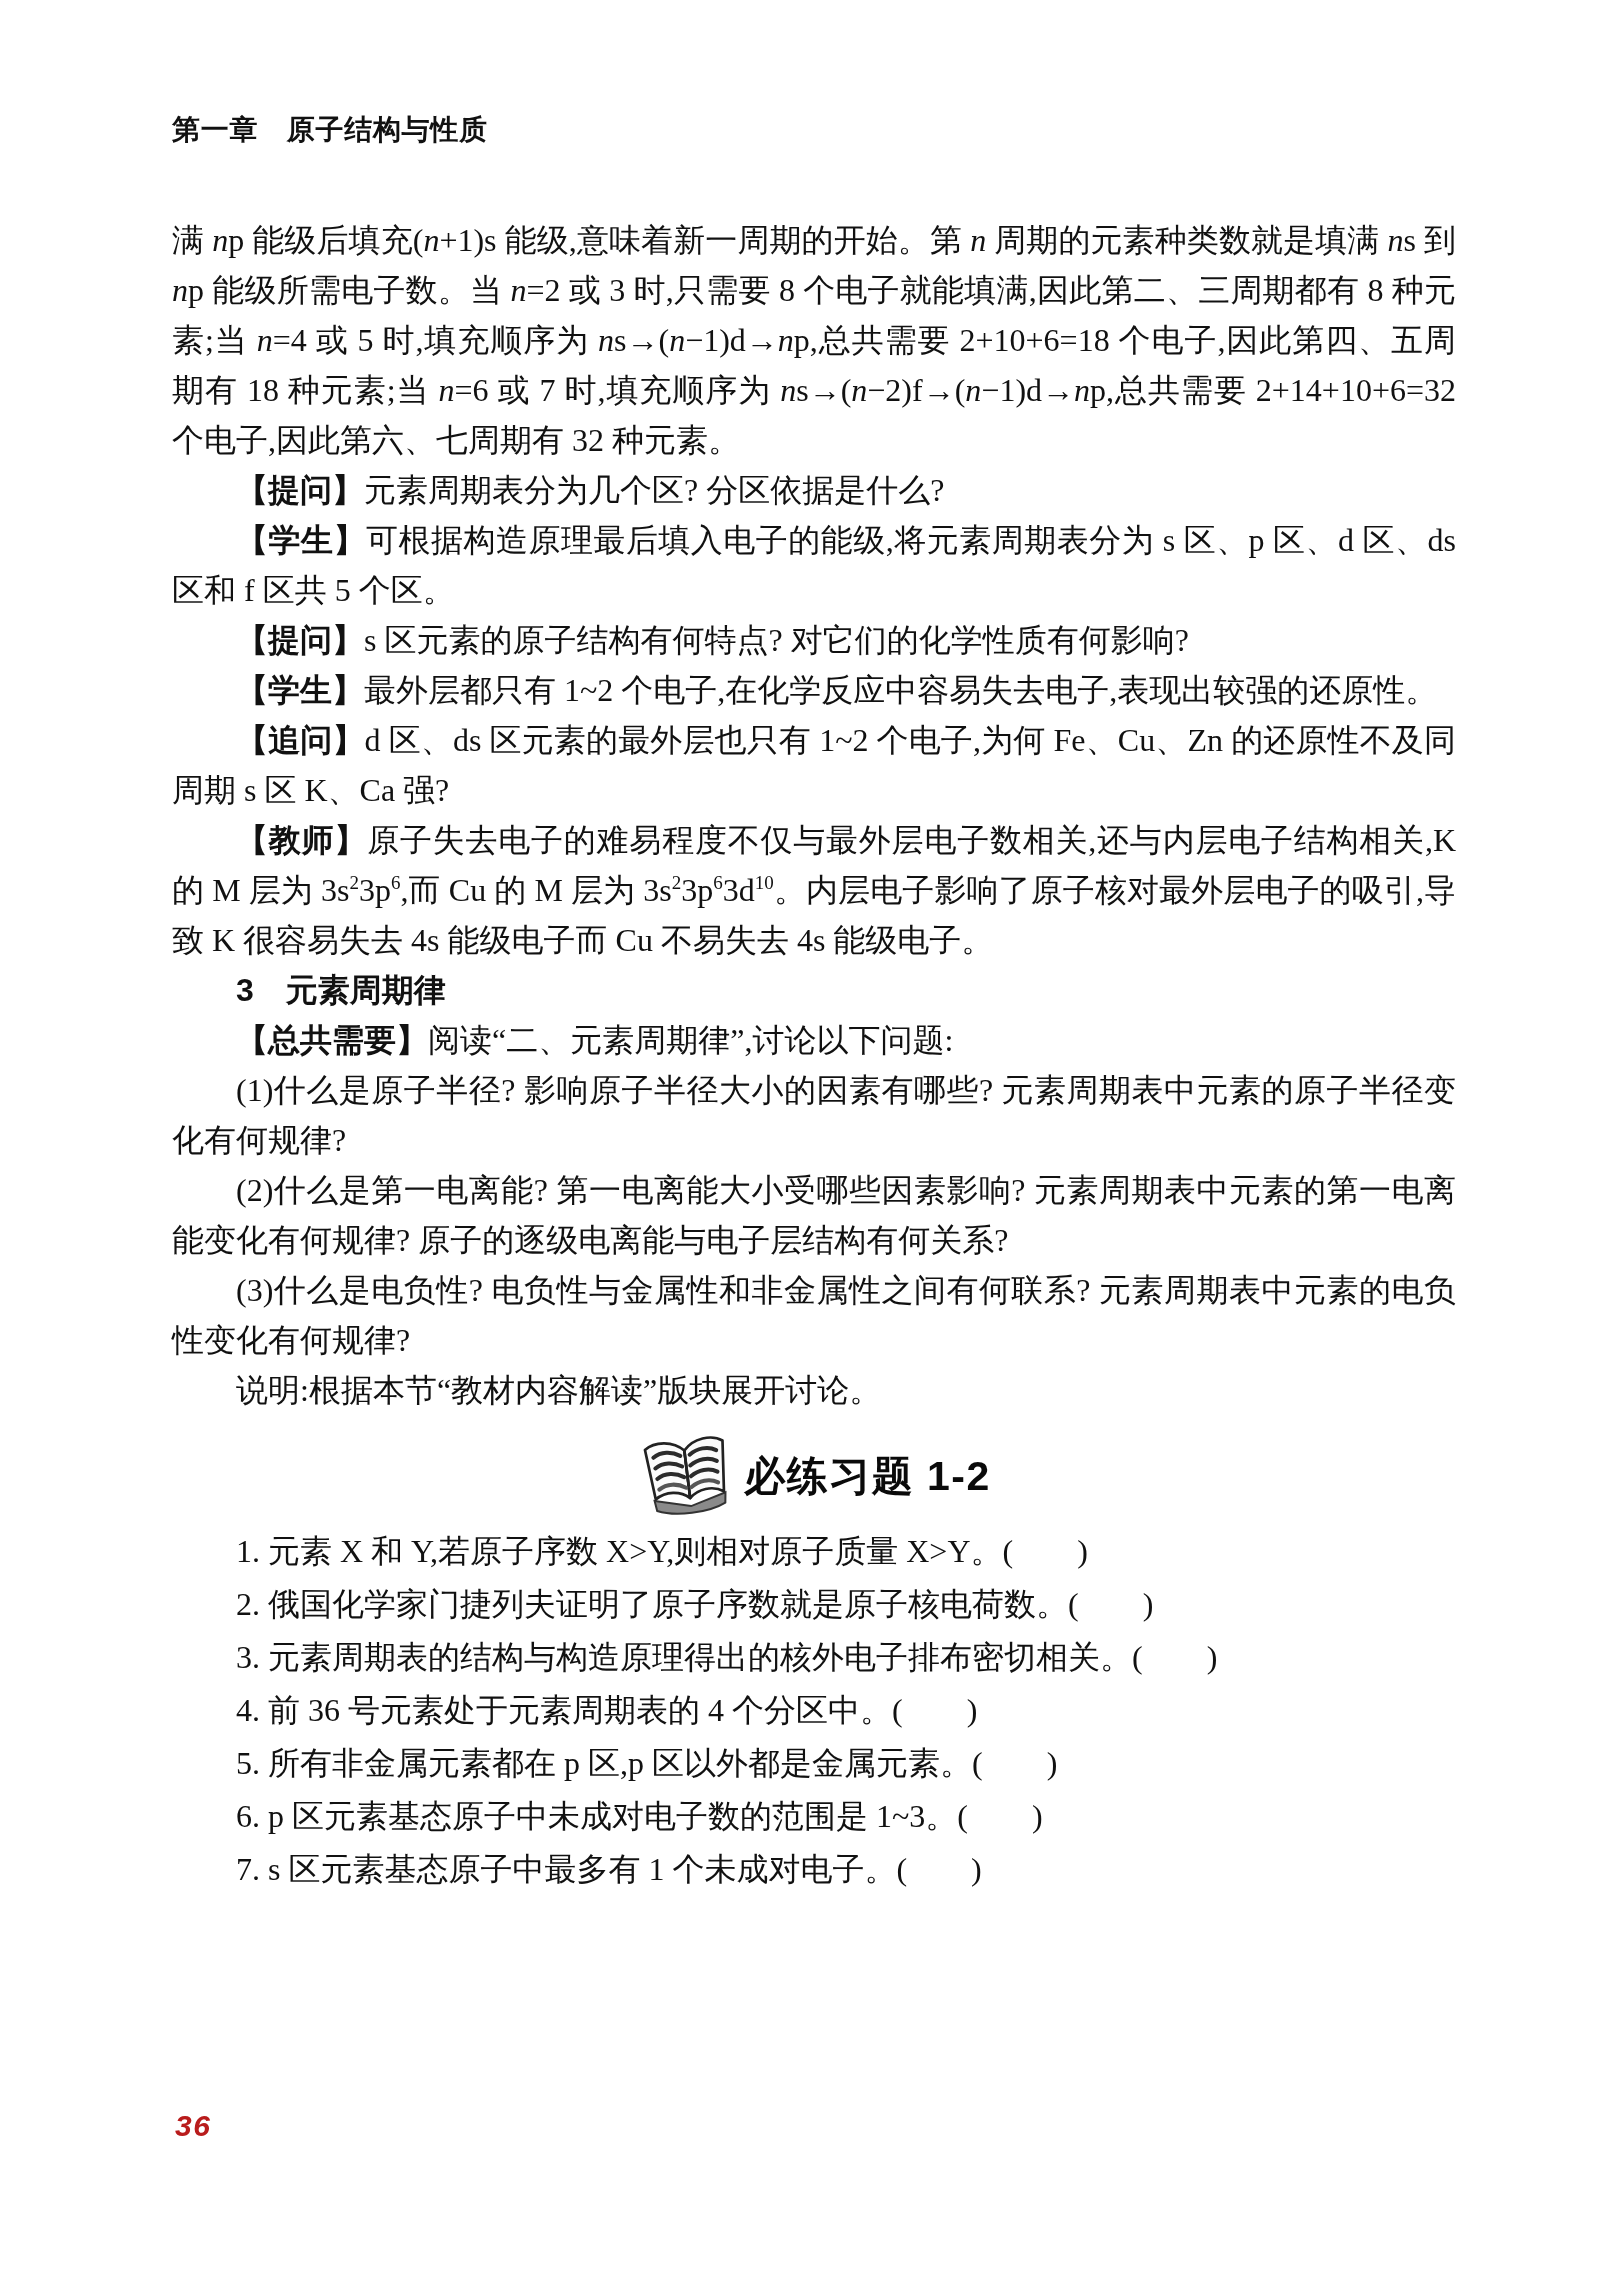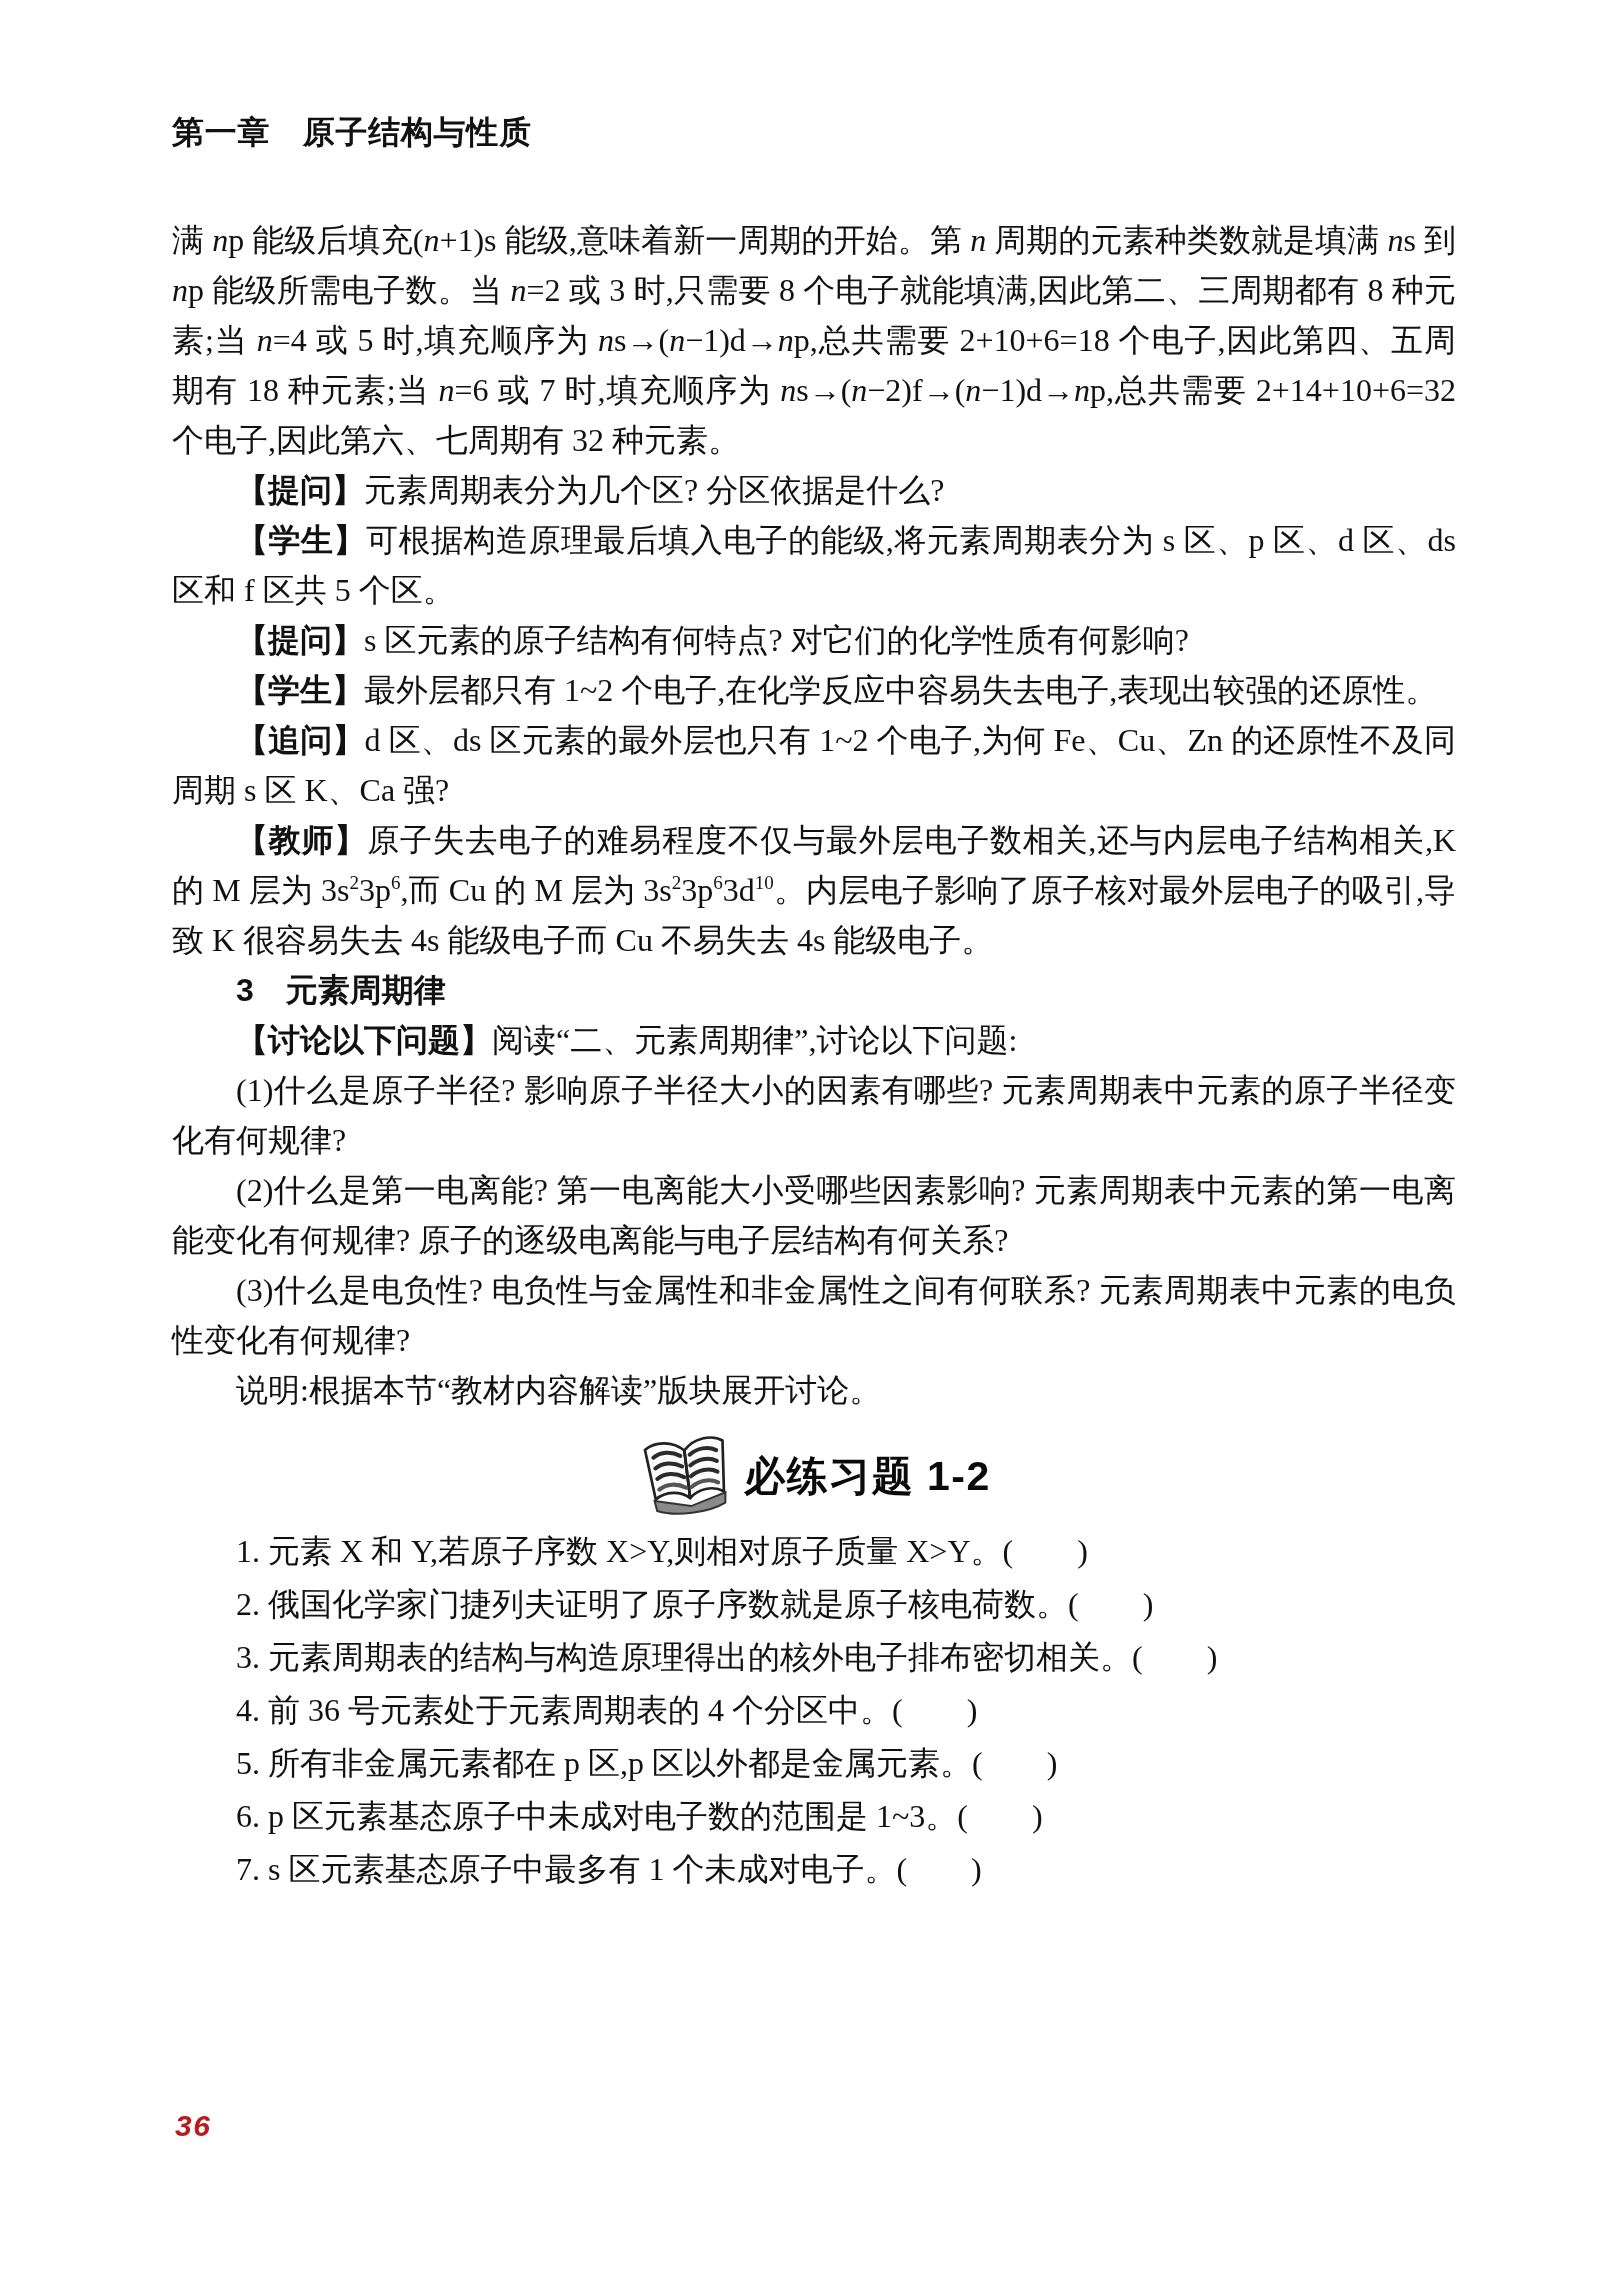--- a/index.html
+++ b/index.html
@@ -4,21 +4,21 @@
 <style>
   html,body{margin:0;padding:0;}
   body{
     width:1617px;height:2273px;position:relative;background:#ffffff;
     font-family:"Liberation Serif","DejaVu Serif",serif;color:#111;
     overflow:hidden;
   }
   .chapter-header{
     position:absolute;left:172px;top:111px;
     font-family:"Liberation Sans","DejaVu Sans",sans-serif;
-    font-weight:700;font-size:32px;color:#111;letter-spacing:0.7px;
+    font-weight:700;font-size:28px;color:#111;letter-spacing:0.7px;
   }
   .content{
     position:absolute;left:172px;top:215px;width:1284px;
     font-size:32px;line-height:50px;text-align:justify;color:#111;
   }
   .content p{margin:0;padding:0;}
   .indent{text-indent:2em;}
   .bd{font-weight:700;font-family:"Liberation Sans","DejaVu Sans",sans-serif;}
   .it{font-style:italic;font-family:"Liberation Serif","DejaVu Serif",serif;}
   sup{font-size:19px;line-height:0;vertical-align:12px;}
@@ -60,21 +60,21 @@
     <p>满 <span class="it">n</span>p 能级后填充(<span class="it">n</span>+1)s 能级,意味着新一周期的开始。第 <span class="it">n</span> 周期的元素种类数就是填满 <span class="it">n</span>s 到 <span class="it">n</span>p 能级所需电子数。当 <span class="it">n</span>=2 或 3 时,只需要 8 个电子就能填满,因此第二、三周期都有 8 种元素;当 <span class="it">n</span>=4 或 5 时,填充顺序为 <span class="it">n</span>s→(<span class="it">n</span>−1)d→<span class="it">n</span>p,总共需要 2+10+6=18 个电子,因此第四、五周期有 18 种元素;当 <span class="it">n</span>=6 或 7 时,填充顺序为 <span class="it">n</span>s→(<span class="it">n</span>−2)f→(<span class="it">n</span>−1)d→<span class="it">n</span>p,总共需要 2+14+10+6=32 个电子,因此第六、七周期有 32 种元素。</p>
     <p class="indent"><span class="bd">【提问】</span>元素周期表分为几个区? 分区依据是什么?</p>
     <p class="indent"><span class="bd">【学生】</span>可根据构造原理最后填入电子的能级,将元素周期表分为 s 区、p 区、d 区、ds 区和 f 区共 5 个区。</p>
     <p class="indent"><span class="bd">【提问】</span>s 区元素的原子结构有何特点? 对它们的化学性质有何影响?</p>
     <p class="indent"><span class="bd">【学生】</span>最外层都只有 1~2 个电子,在化学反应中容易失去电子,表现出较强的还原性。</p>
     <p class="indent"><span class="bd">【追问】</span>d 区、ds 区元素的最外层也只有 1~2 个电子,为何 Fe、Cu、Zn 的还原性不及同周期 s 区 K、Ca 强?</p>
     <p class="indent"><span class="bd">【教师】</span>原子失去电子的难易程度不仅与最外层电子数相关,还与内层电子结构相关,K 的 M 层为 3s<sup>2</sup>3p<sup>6</sup>,而 Cu 的 M 层为 3s<sup>2</sup>3p<sup>6</sup>3d<sup>10</sup>。内层电子影响了原子核对最外层电子的吸引,导致 K 很容易失去 4s 能级电子而 Cu 不易失去 4s 能级电子。</p>
 
     <p class="sub-heading">3　元素周期律</p>
 
-    <p class="indent"><span class="bd">【讨论以下问题】</span>阅读“二、元素周期律”,讨论以下问题:</p>
+    <p class="indent"><span class="bd">【总共需要】</span>阅读“二、元素周期律”,讨论以下问题:</p>
     <p class="indent">(1)什么是原子半径? 影响原子半径大小的因素有哪些? 元素周期表中元素的原子半径变化有何规律?</p>
     <p class="indent">(2)什么是第一电离能? 第一电离能大小受哪些因素影响? 元素周期表中元素的第一电离能变化有何规律? 原子的逐级电离能与电子层结构有何关系?</p>
     <p class="indent">(3)什么是电负性? 电负性与金属性和非金属性之间有何联系? 元素周期表中元素的电负性变化有何规律?</p>
     <p class="indent">说明:根据本节“教材内容解读”版块展开讨论。</p>
 
     <div class="exercise-banner">
       <svg class="book-icon" viewBox="0 0 150 130" xmlns="http://www.w3.org/2000/svg" aria-hidden="true">
         <g transform="rotate(-7 75 65)">
           <path d="M22,96 L75,110 L128,96 L126,111 C100,123 50,123 24,111 Z" fill="#8a8a8a" stroke="#333" stroke-width="3"></path>
           <path d="M75,27 C60,10 32,8 17,19 L24,94 C40,83 62,86 75,98 Z" fill="#fbfbfb" stroke="#222" stroke-width="4" stroke-linejoin="round"></path>

